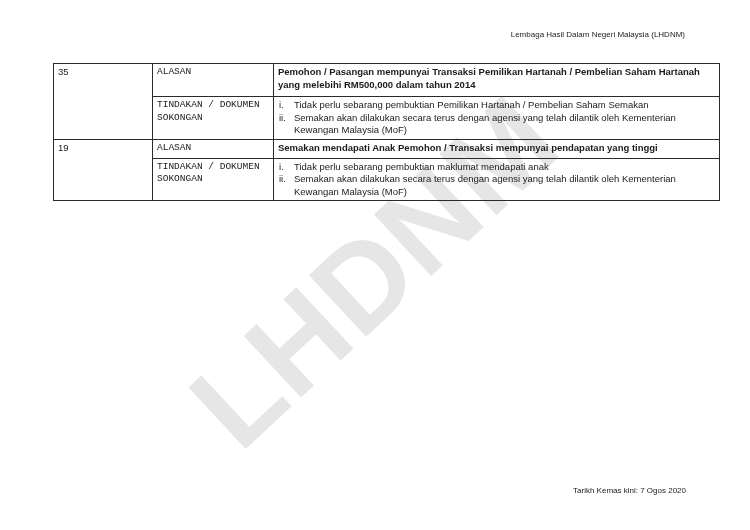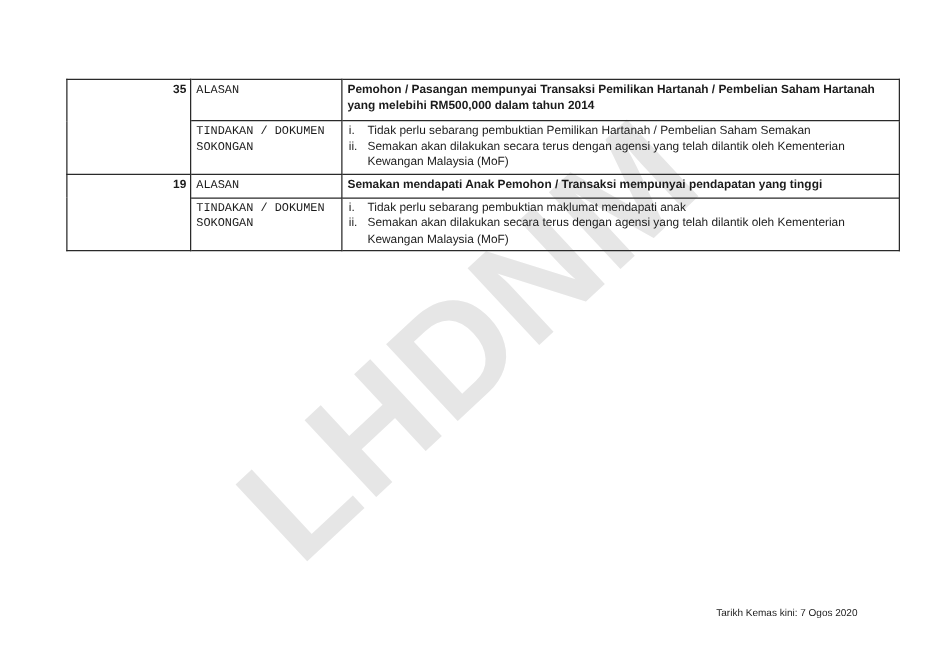--- a/index.html
+++ b/index.html
@@ -54,23 +54,22 @@
     font-size: 9.5px;
     line-height: 12.5px;
   }
   .doc-table td {
     border: 1px solid #2a2a2a;
     vertical-align: top;
     padding: 2px 3px 2px 4px;
     background: transparent;
   }
   .doc-table td.num {
-    text-align: right;
+    text-align: left;
     padding-top: 2px;
-    font-weight: bold;
   }
   .doc-table td.label {
     padding-left: 4px;
     padding-right: 2px;
     font-family: Liberation Mono, monospace;
   }
   .doc-table td.content {
     padding-left: 4px;
     padding-right: 4px;
   }
@@ -90,20 +89,21 @@
   }
 </style>
 </head>
 <body>
 
 <div class="page">
 
   <div class="watermark" style="color: rgb(230, 230, 230);">LHDNM</div>
 
   <div class="header-block">
+    <div>Lembaga Hasil Dalam Negeri Malaysia (LHDNM)</div>
   </div>
 
   <table class="doc-table">
     <colgroup>
       <col style="width:99px">
       <col style="width:121px">
       <col style="width:446px">
     </colgroup>
     <tbody>
       <tr class="h33">

